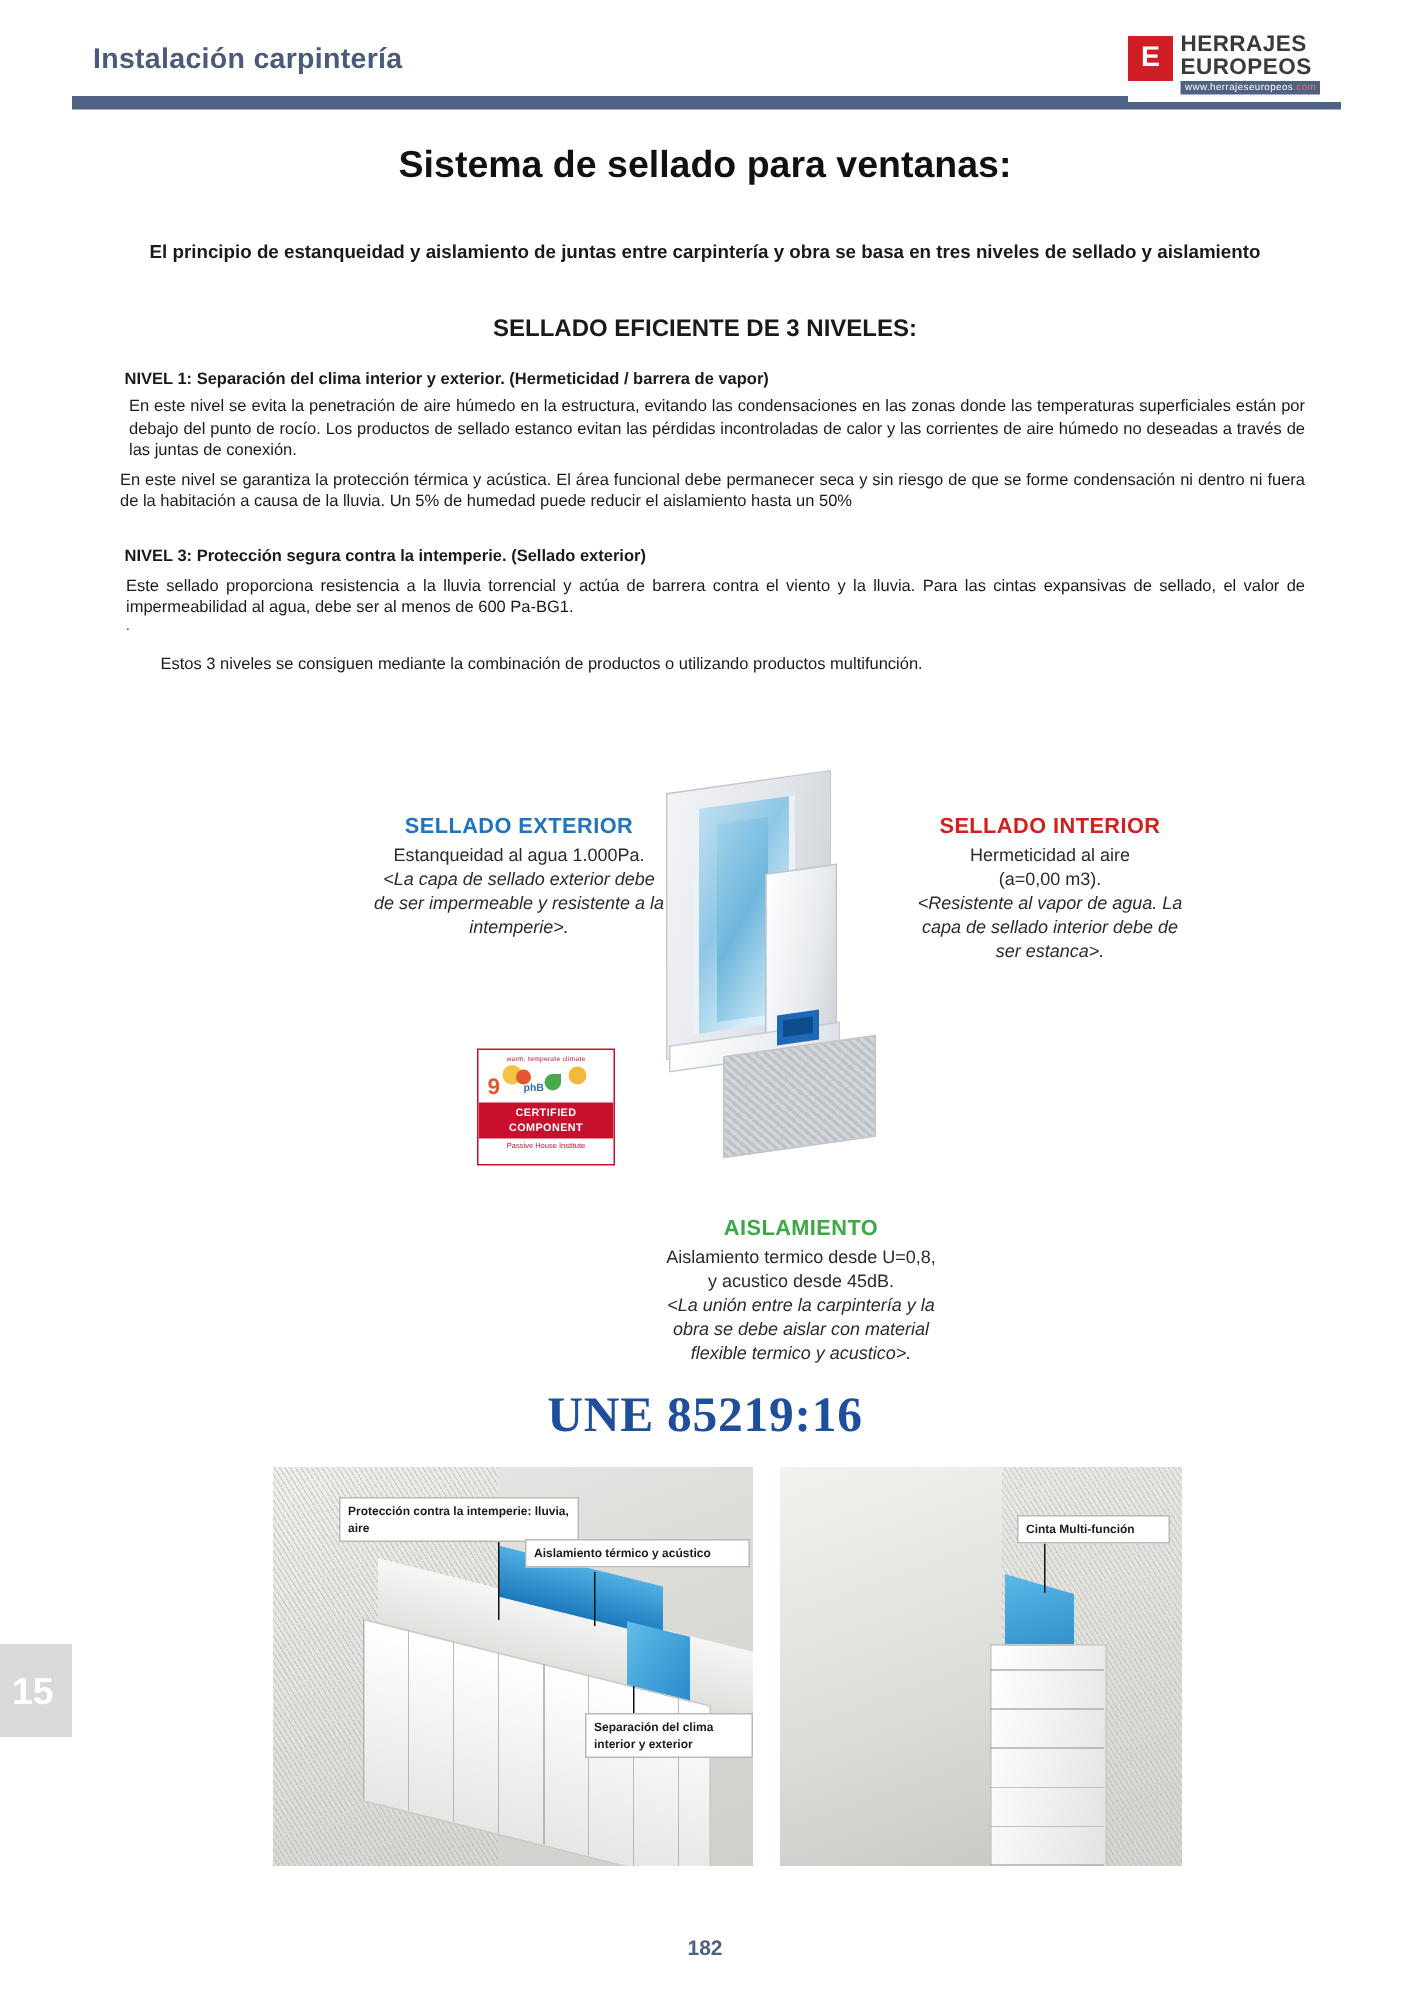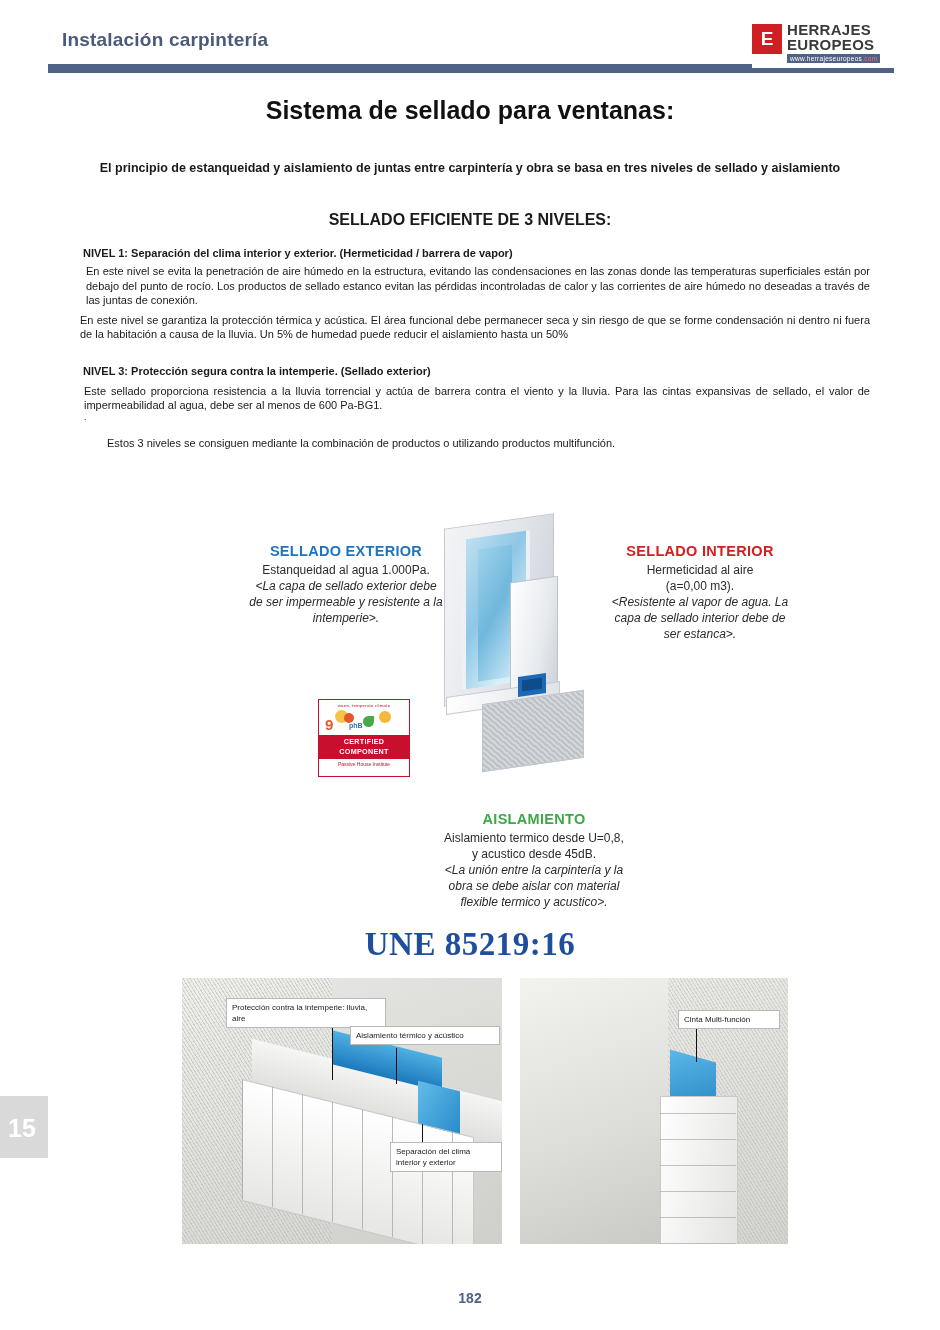--- a/index.html
+++ b/index.html
@@ -404,21 +404,21 @@
     position: absolute; left: 140px; top: 118px;
     width: 76px; height: 148px;
     background: repeating-linear-gradient(0deg, rgba(170,170,168,.7) 0 1px, rgba(255,255,255,0) 1px 26px);
   }
 
   .plabel {
     position: absolute;
     background: #ffffff;
     border: 1px solid #b9b9b6;
     font-size: 8px;
-    font-weight: normal;
+    font-weight: bold;
     color: #1a1a1a;
     padding: 3px 5px;
     line-height: 11px;
     box-sizing: border-box;
   }
   #plabel-1 { left: 44px; top: 20px; width: 160px; }
   #plabel-2 { left: 168px; top: 48px; width: 150px; }
   #plabel-3 { left: 208px; top: 164px; width: 112px; }
   #plabel-4 { left: 158px; top: 32px; width: 102px; }
 

